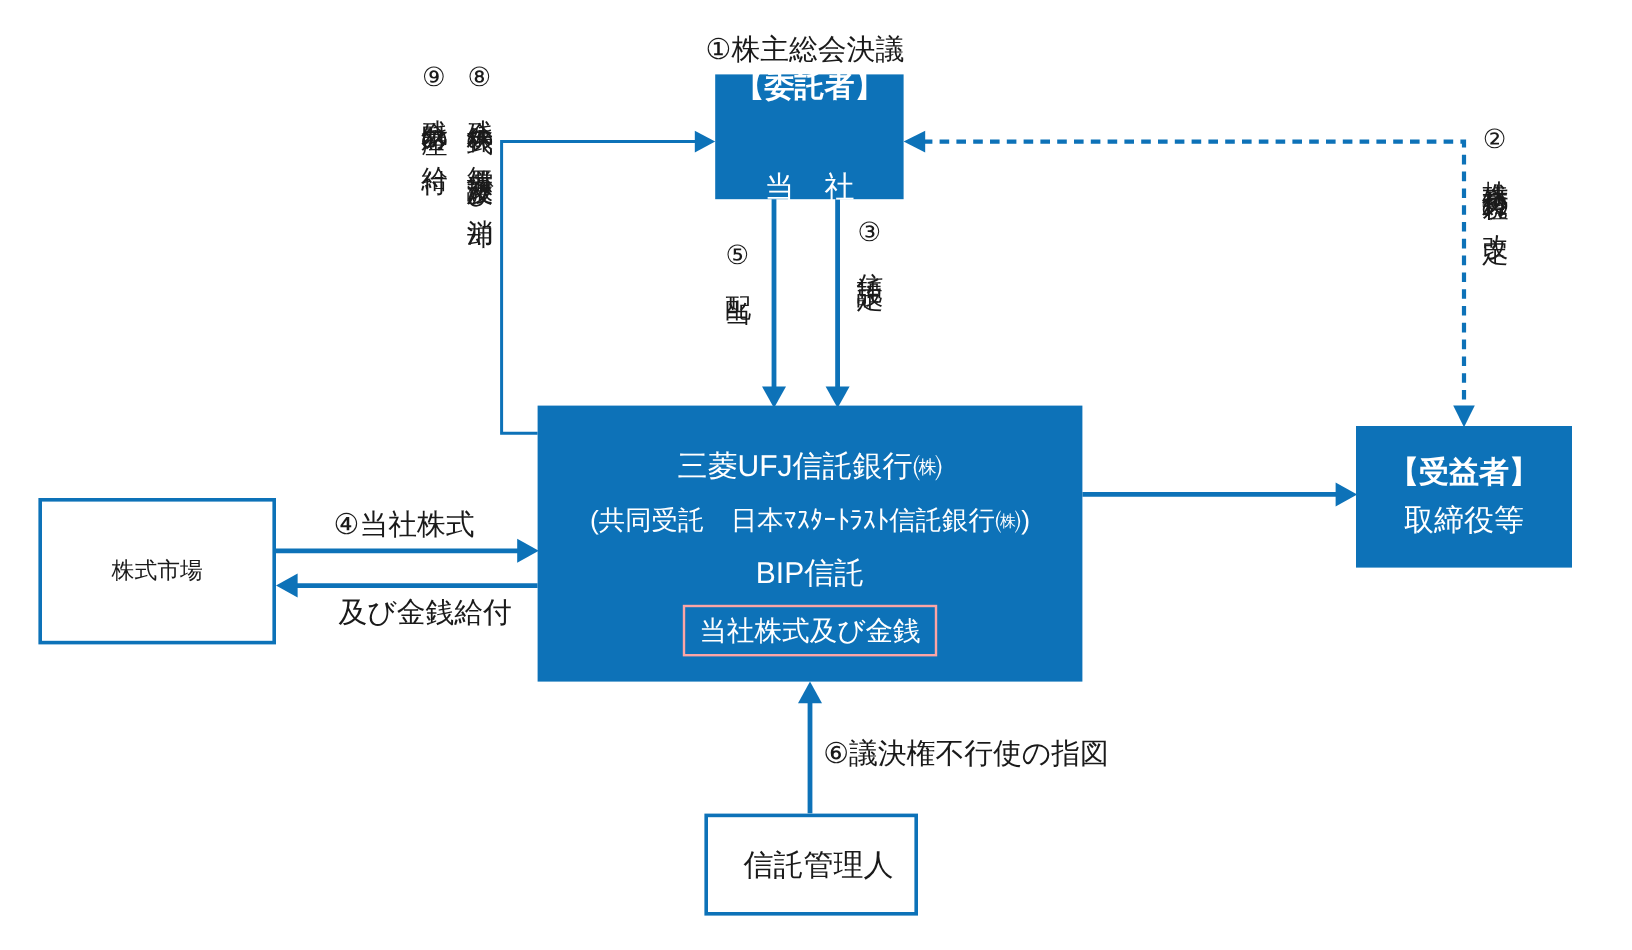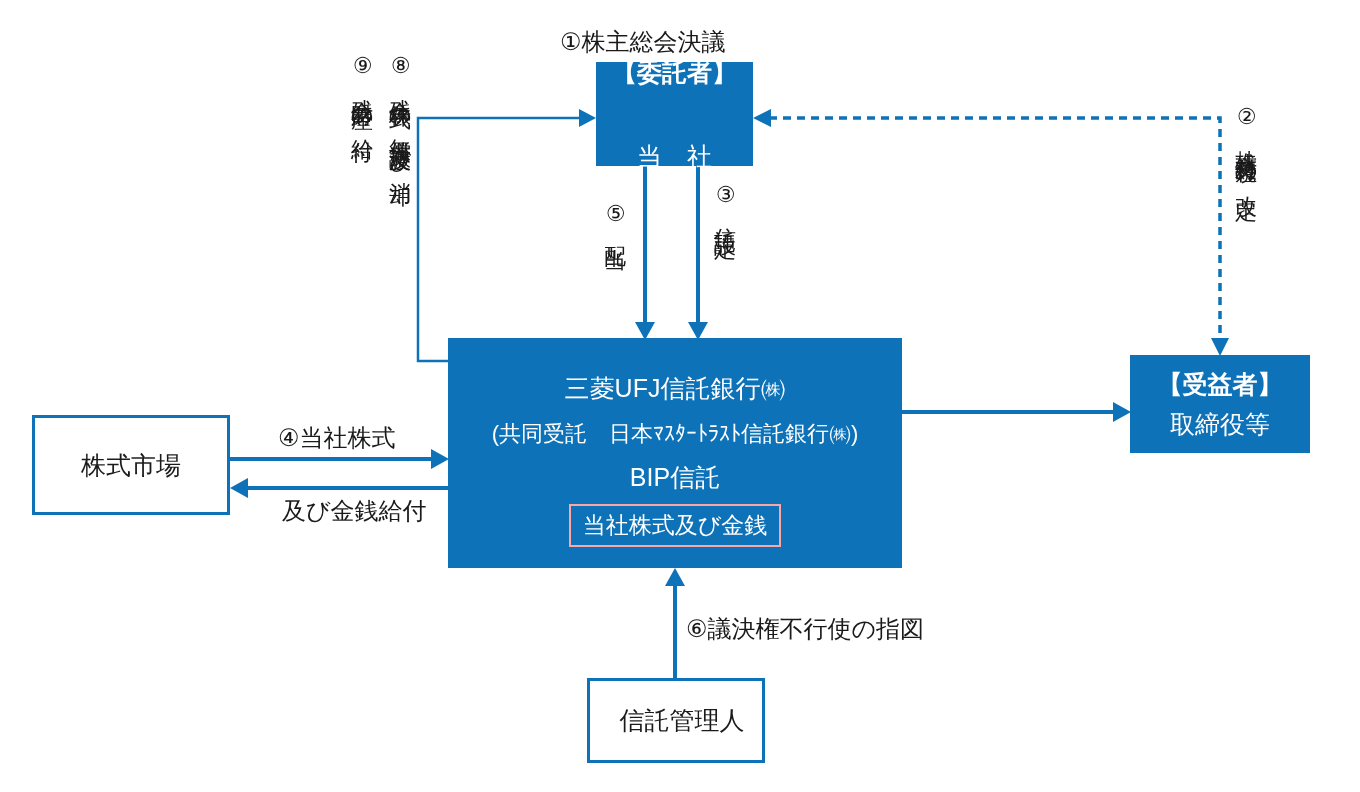--- a/index.html
+++ b/index.html
@@ -117,34 +117,34 @@
     <div class="nname">当　社</div>
   </div>
 
   <div class="bluebox" style="left:448px; top:338px; width:454px; height:230px;">
     <div class="trustee-line2">三菱UFJ信託銀行㈱</div>
     <div class="trustee-line3">(共同受託　日本ﾏｽﾀｰﾄﾗｽﾄ信託銀行㈱)</div>
     <div class="trustee-line4">BIP信託</div>
     <div class="inner-asset-box">当社株式及び金銭</div>
   </div>
 
-  <div class="bluebox" style="left:1130px; top:355px; width:180px; height:98px;text-align:right;">
+  <div class="bluebox" style="left:1130px; top:355px; width:180px; height:118px;text-align:right;">
     <div class="role">【受益者】</div>
     <div class="nname">取締役等</div>
   </div>
 
-  <div class="whitebox" style="left:32px; top:415px; width:198px; height:100px; font-size:25px;">
+  <div class="whitebox" style="left:32px; top:415px; width:198px; height:122px; font-size:19px;">
     <div>株式市場</div>
   </div>
 
   <div class="whitebox" style="left:587px; top:678px; width:178px; height:85px; font-size:25px;padding-left:12px;">
     <div>信託管理人</div>
   </div>
 
-  <div class="lbl" style="left:560px; top:27px;">①株主総会決議</div>
+  <div class="lbl" style="left:588px; top:27px;">①株主総会決議</div>
 
   <div class="vlbl" style="left:1231px; top:104px;">②株式交付規程の改定</div>
 
   <div class="vlbl" style="left:710px; top:182px;">③信託設定</div>
 
   <div class="lbl" style="left:278px; top:423px;">④当社株式</div>
 
   <div class="lbl" style="left:282px; top:496px;">及び金銭給付</div>
 
   <div class="vlbl" style="left:600px; top:201px;">⑤配当</div>

